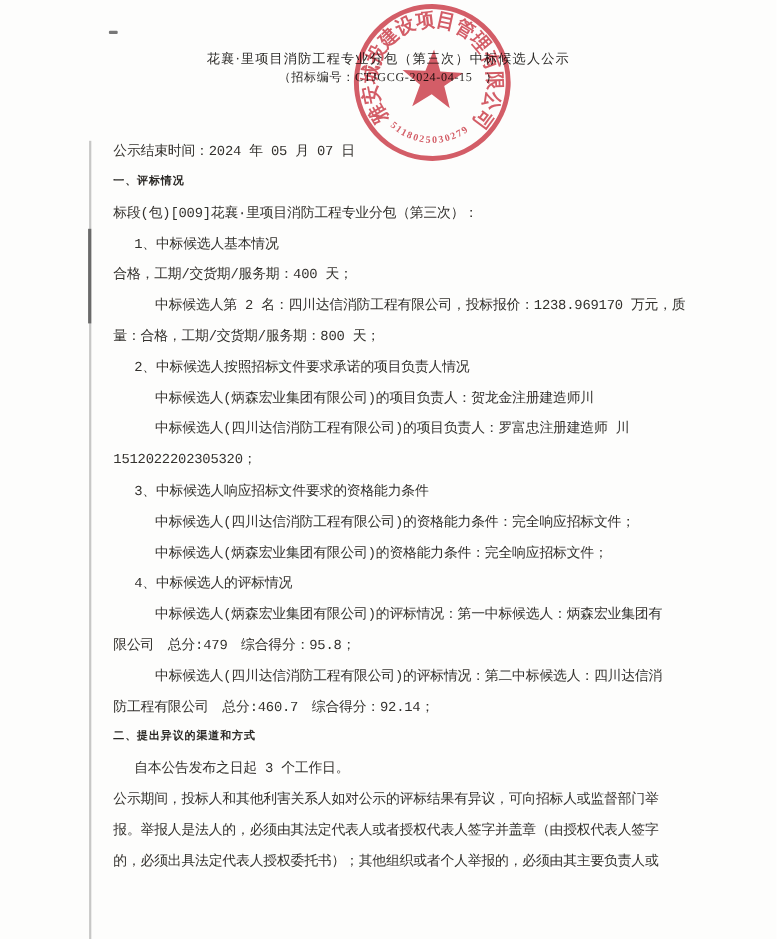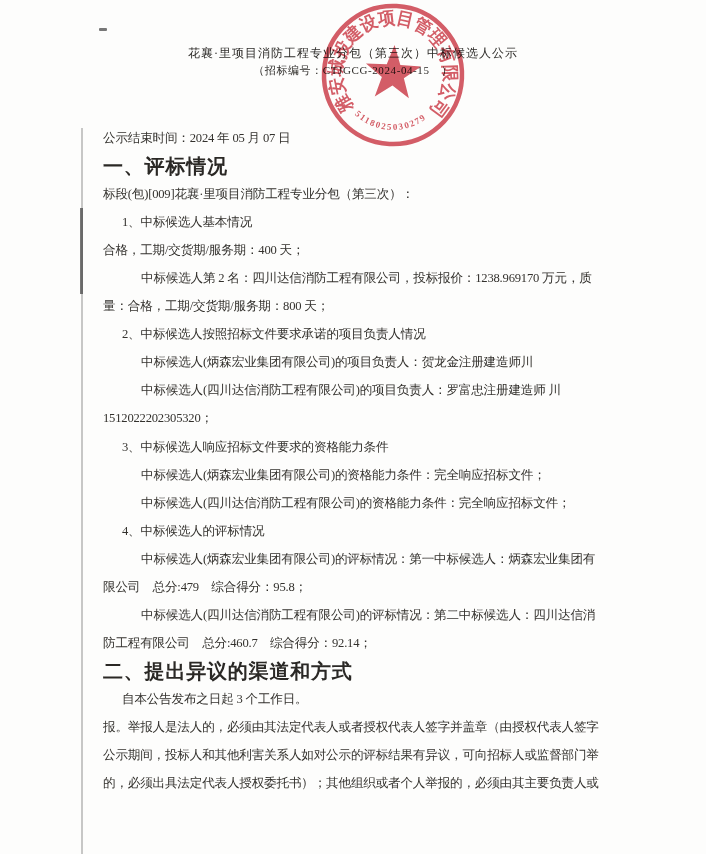--- a/index.html
+++ b/index.html
@@ -23,23 +23,23 @@
     text-align:center; font-size:11px; letter-spacing:0.6px;
     color:#2d2b28; white-space:nowrap;
   }
   
   .content {
     position:absolute; top:124px; left:103px; width:560px;
     font-size:12.6px; color:#33312d;
   }
   .line {
     height:28.05px; line-height:28.05px;
-    white-space:nowrap; letter-spacing:-0.2px;
+    white-space:nowrap; letter-spacing:-0.2px;font-family:Liberation Mono, monospace;
   }
-  .h { font-weight:bold; font-size:20px; letter-spacing:0.8px; color:#2a2825; }
+  .h { font-weight:bold; font-size:10px; letter-spacing:0.8px; color:#2a2825; }
   .i1 { padding-left:19px; }
   .i2 { padding-left:38px; }
   
   .crease {
     position:absolute; left:81px; top:128px; width:2px; height:726px;
     background:#7d7d7d; opacity:0.42;
   }
   .crease-dark {
     position:absolute; left:80px; top:208px; width:3px; height:86px;
     background:#4a4a4a; opacity:0.75;
@@ -76,31 +76,31 @@
     <div class="line">标段(包)[009]花襄·里项目消防工程专业分包（第三次）：</div>
     <div class="line i1">1、中标候选人基本情况</div>
     <div class="line">合格，工期/交货期/服务期：400 天；</div>
     <div class="line i2">中标候选人第 2 名：四川达信消防工程有限公司，投标报价：1238.969170 万元，质</div>
     <div class="line">量：合格，工期/交货期/服务期：800 天；</div>
     <div class="line i1">2、中标候选人按照招标文件要求承诺的项目负责人情况</div>
     <div class="line i2">中标候选人(炳森宏业集团有限公司)的项目负责人：贺龙金注册建造师川</div>
     <div class="line i2">中标候选人(四川达信消防工程有限公司)的项目负责人：罗富忠注册建造师 川</div>
     <div class="line">1512022202305320；</div>
     <div class="line i1">3、中标候选人响应招标文件要求的资格能力条件</div>
+    <div class="line i2">中标候选人(四川达信消防工程有限公司)的资格能力条件：完全响应招标文件；</div>
     <div class="line i2">中标候选人(炳森宏业集团有限公司)的资格能力条件：完全响应招标文件；</div>
-    <div class="line i2">中标候选人(四川达信消防工程有限公司)的资格能力条件：完全响应招标文件；</div>
     <div class="line i1">4、中标候选人的评标情况</div>
     <div class="line i2">中标候选人(炳森宏业集团有限公司)的评标情况：第一中标候选人：炳森宏业集团有</div>
     <div class="line">限公司　总分:479　综合得分：95.8；</div>
     <div class="line i2">中标候选人(四川达信消防工程有限公司)的评标情况：第二中标候选人：四川达信消</div>
     <div class="line">防工程有限公司　总分:460.7　综合得分：92.14；</div>
     <div class="line h">二、提出异议的渠道和方式</div>
     <div class="line i1">自本公告发布之日起 3 个工作日。</div>
+    <div class="line">公示期间，投标人和其他利害关系人如对公示的评标结果有异议，可向招标人或监督部门举</div>
     <div class="line">报。举报人是法人的，必须由其法定代表人或者授权代表人签字并盖章（由授权代表人签字</div>
-    <div class="line">公示期间，投标人和其他利害关系人如对公示的评标结果有异议，可向招标人或监督部门举</div>
     <div class="line">的，必须出具法定代表人授权委托书）；其他组织或者个人举报的，必须由其主要负责人或</div>
   </div>
 
   <svg class="stamp" viewBox="-85 -85 170 170" width="170" height="170" xmlns="http://www.w3.org/2000/svg">
     <g transform="rotate(3)">
       <defs>
         <path id="arc-top" d="M -36,36 A 51,51 0 1 1 36,36" fill="none"></path>
         <path id="arc-bottom" d="M -40.5,37.2 A 55,55 0 0 0 40.5,37.2" fill="none"></path>
       </defs>
       <circle cx="0" cy="0" r="69" fill="none" stroke-width="4.5" stroke="#cc3a46"></circle>

